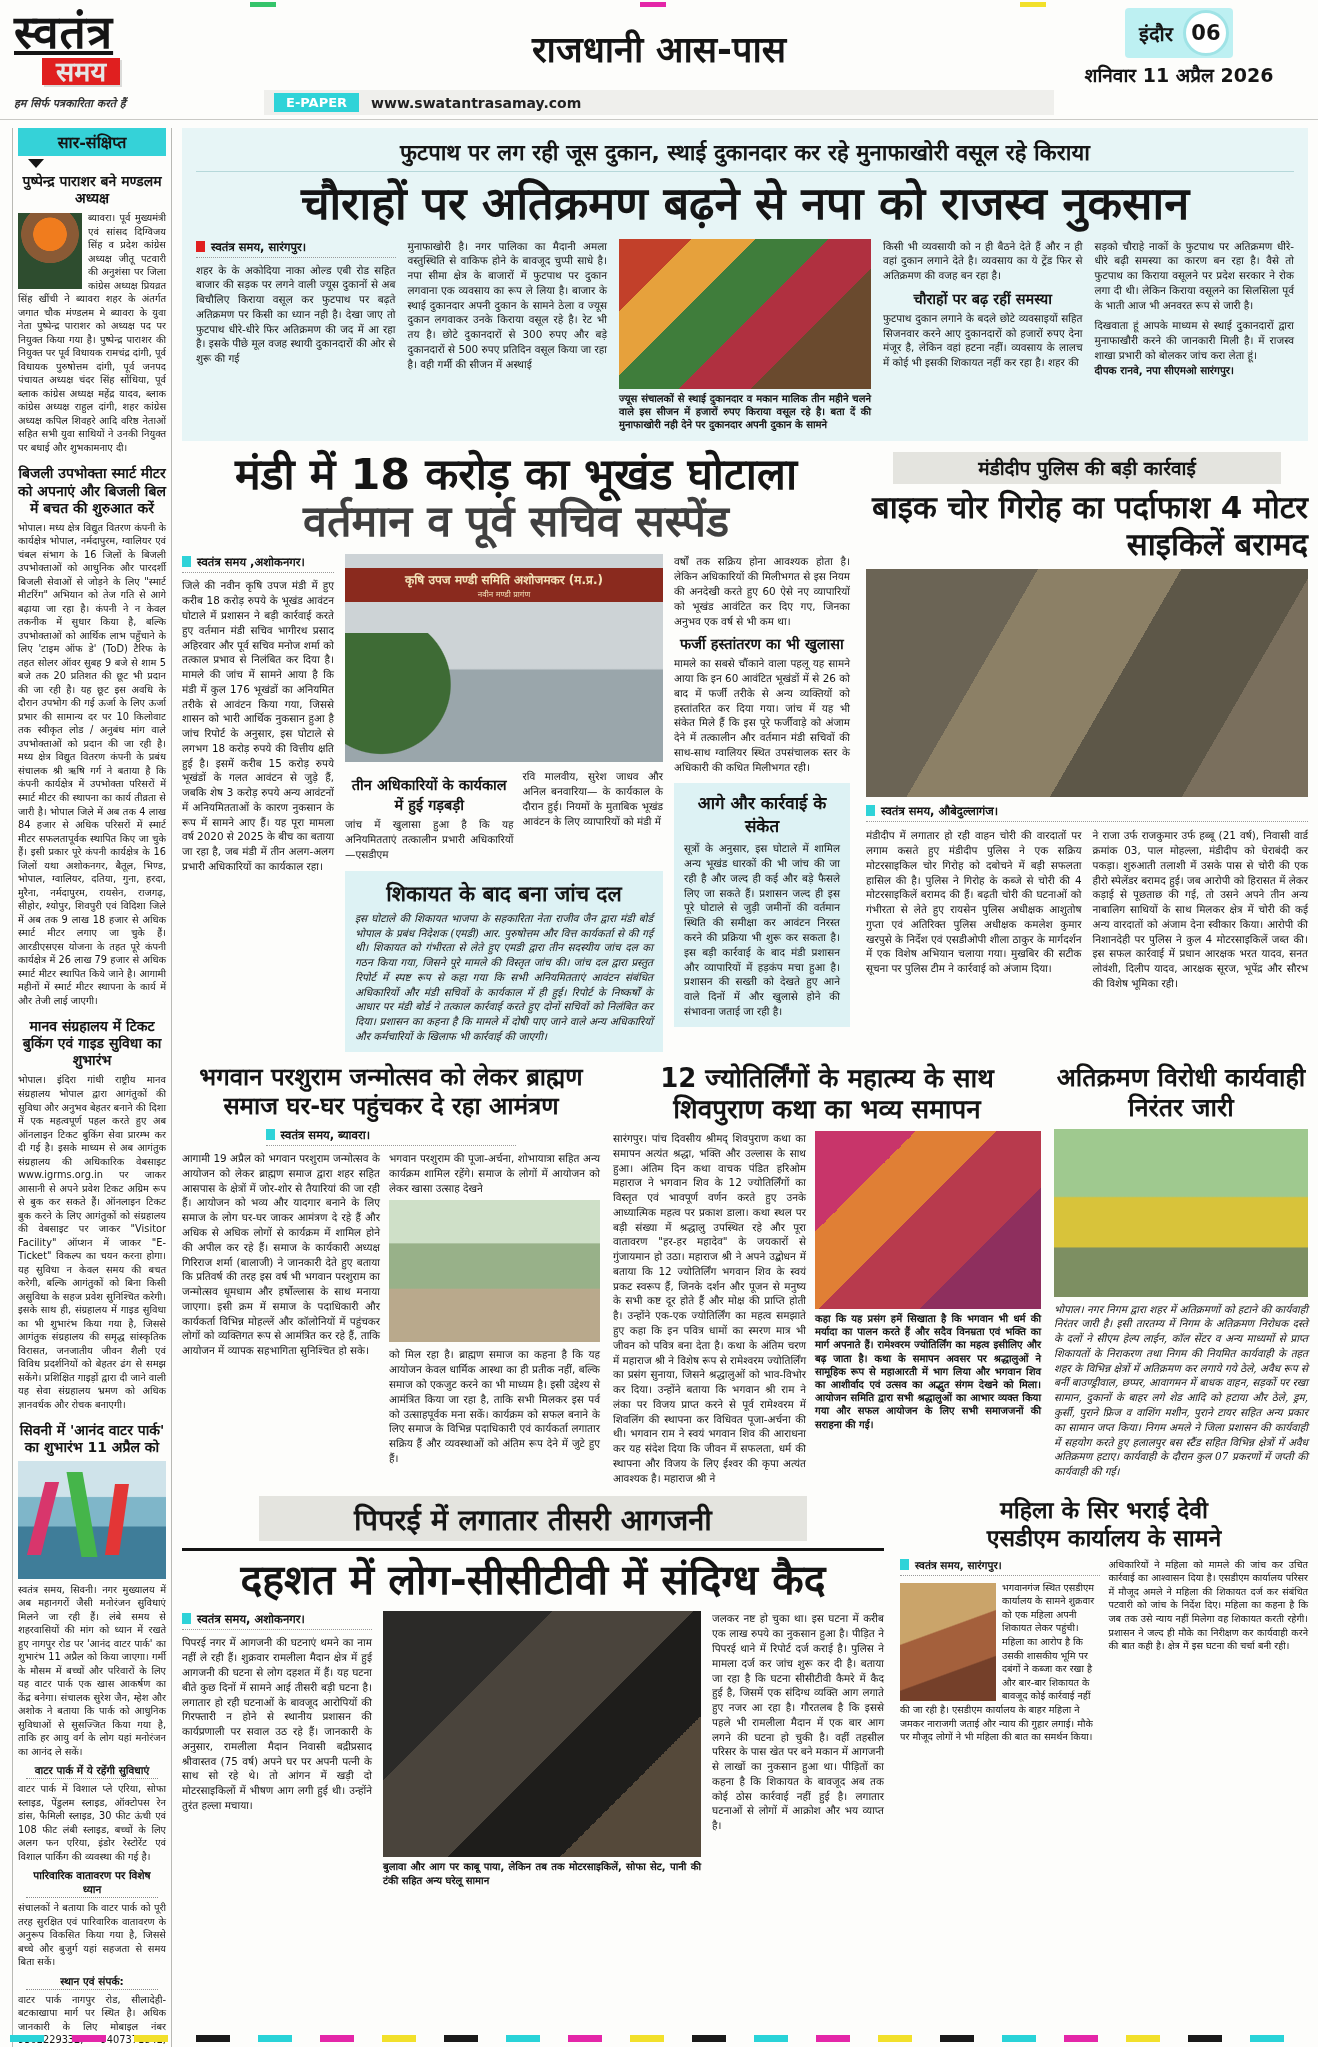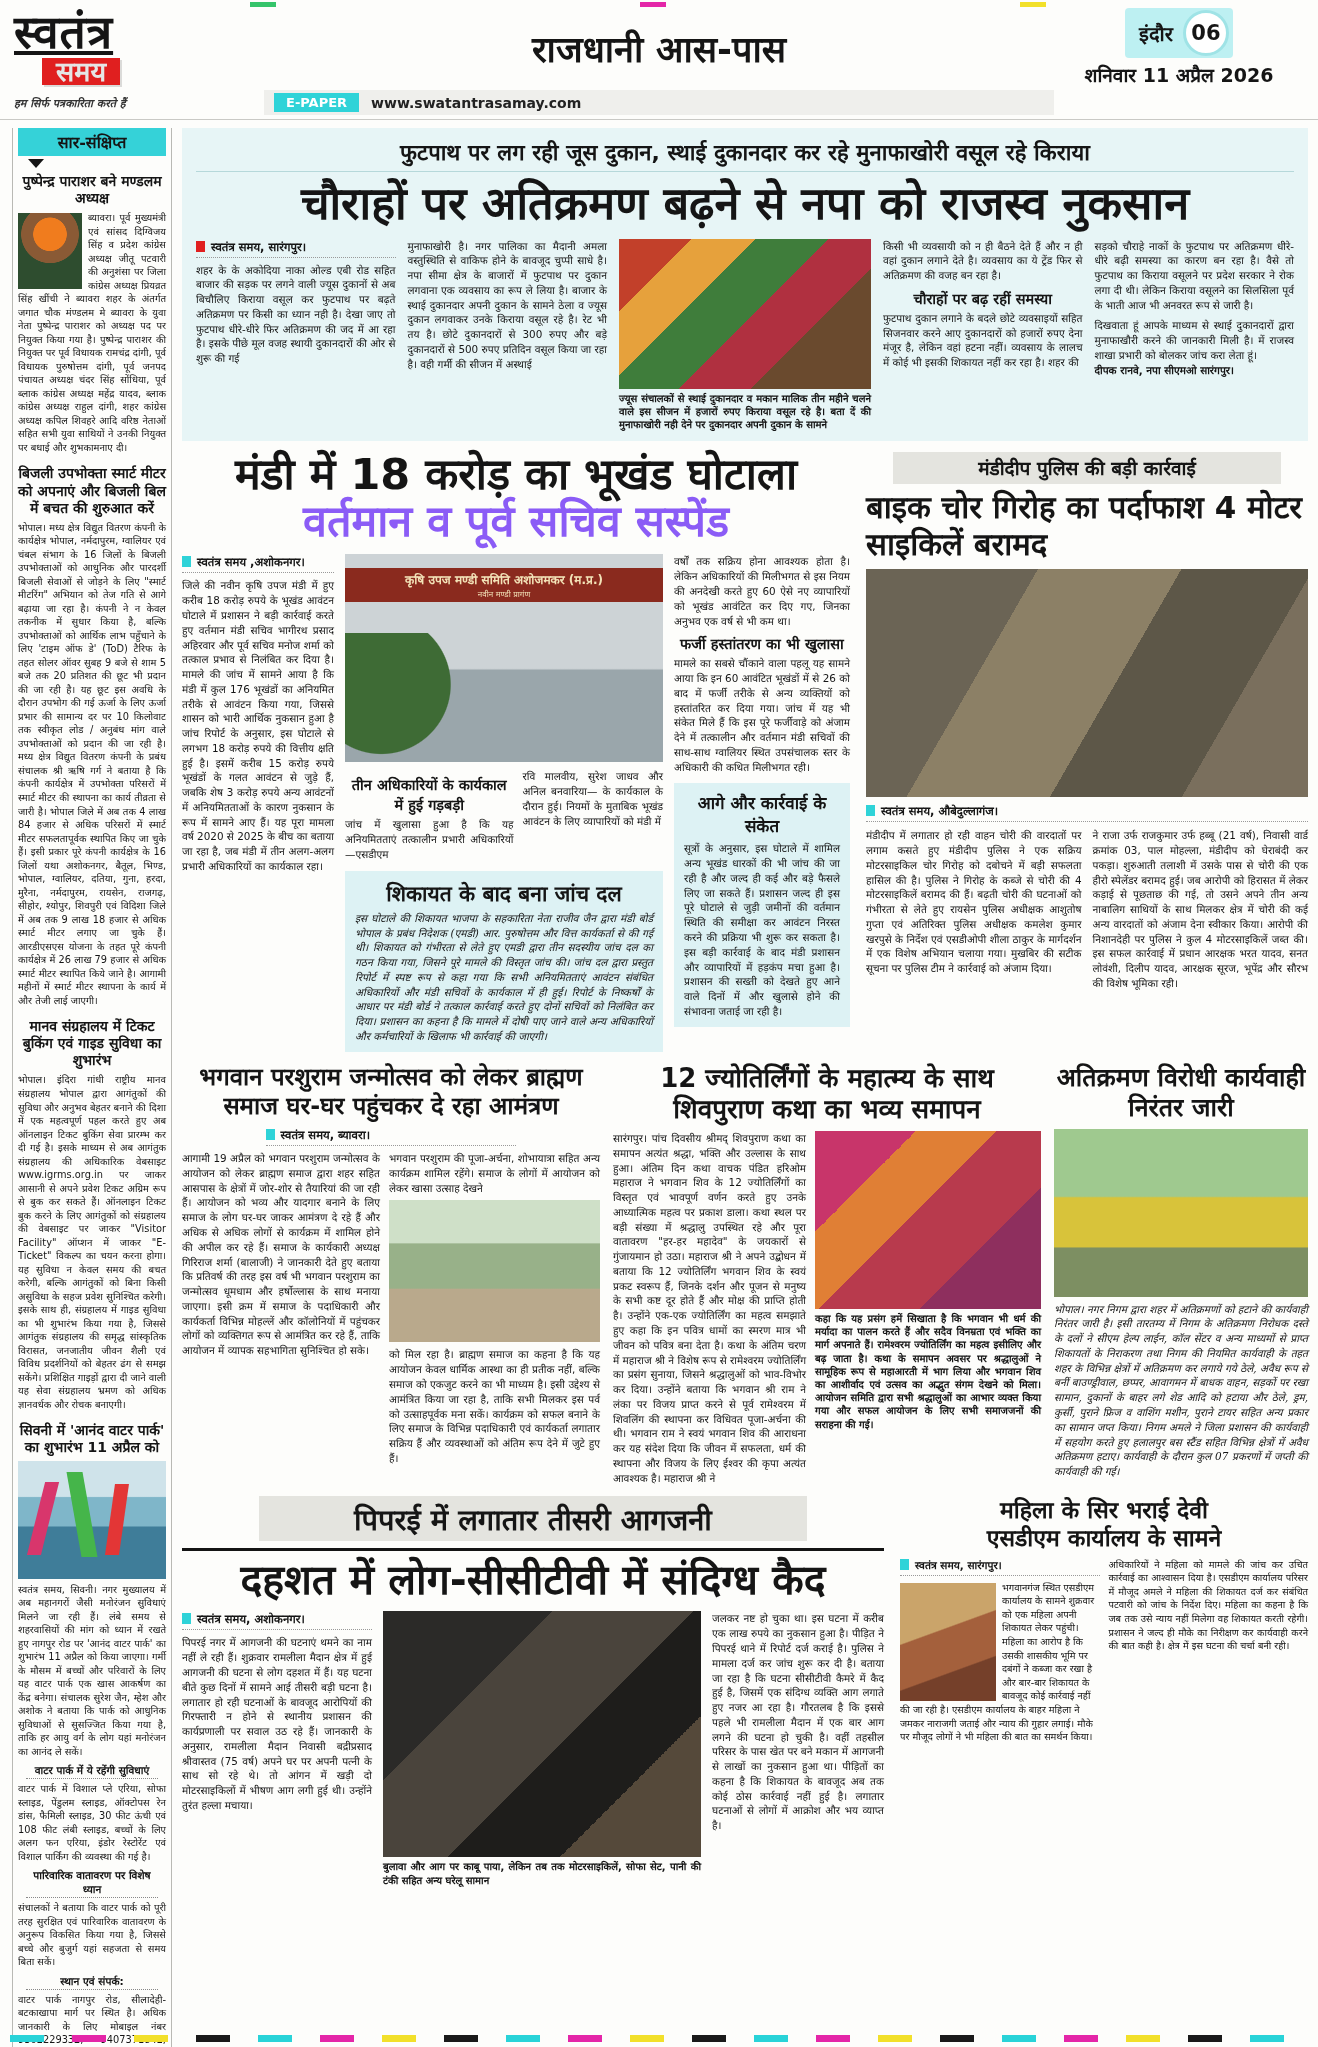--- a/index.html
+++ b/index.html
@@ -58,33 +58,33 @@
   .lead{background:#e7f5f6;padding:8px 14px 10px;}
   .lead-kicker{font-size:22px;font-weight:900;text-align:center;padding-bottom:5px;border-bottom:1px solid #b6d8da;}
   .lead-headline{font-size:45px;font-weight:900;text-align:center;line-height:1.08;margin:8px 0 10px;}
   .lead-cols{display:grid;grid-template-columns:1fr 1fr 252px 1fr 1fr;gap:12px;font-size:10.4px;}
   .ph-juice{height:150px;background:linear-gradient(135deg,#c2402a 0 18%,#e6a13c 18% 34%,#3f7d3b 34% 52%,#b03040 52% 70%,#6a4a2e 70% 100%);}
   .quote{margin-top:6px;}
   .quote-attr{font-weight:800;}
   
   .row2{display:grid;grid-template-columns:668px 1fr;gap:16px;}
   .mandi-h1{font-size:43px;font-weight:900;text-align:center;line-height:1.05;}
-  .mandi-h2{font-size:43px;font-weight:900;color:#8b5cf6;text-align:center;line-height:1.05;margin-top:2px;}
+  .mandi-h2{font-size:43px;font-weight:900;color:#404040;text-align:center;line-height:1.05;margin-top:2px;}
   .mandi-grid{display:grid;grid-template-columns:152px 318px 1fr;gap:11px;font-size:10.4px;margin-top:10px;}
   .ph-mandi{height:208px;background:linear-gradient(180deg,#cdd3d6 0 55%,#9aa6ab 56% 100%);}
   .mandi-sign{position:absolute;top:14px;left:0;right:0;background:#8a2a1e;color:#f3e3b8;text-align:center;font-size:12px;font-weight:700;padding:3px 2px;}
   .mandi-sign small{display:block;font-size:8px;font-weight:400;}
   .mandi-tree{position:absolute;left:0;bottom:0;width:38%;height:62%;background:radial-gradient(circle at 30% 40%,#3e6b35 0 60%,transparent 61%);}
   .sub2col{display:grid;grid-template-columns:1.2fr 1fr;gap:9px;margin-top:7px;}
   .cyanbox{background:#ddf2f4;padding:8px 10px;margin-top:9px;}
   .bx-title{font-size:21px;font-weight:900;text-align:center;margin-bottom:4px;}
   .bx-title-sm{font-size:17px;font-weight:900;text-align:center;margin-bottom:4px;}
   .ital{font-family:"DejaVu Serif",serif;font-style:italic;}
   .bike-kicker{background:#e4e4df;font-size:19px;font-weight:800;text-align:center;padding:3px 0;width:88%;margin:0 auto;}
-  .bike-headline{font-size:31px;font-weight:900;text-align:left;line-height:1.18;margin:5px 0 7px;}
+  .bike-headline{font-size:31px;font-weight:900;text-align:right;line-height:1.18;margin:5px 0 7px;}
   .ph-bike{height:228px;background:linear-gradient(120deg,#6b6455 0 30%,#8c8066 30% 55%,#5d5748 55% 78%,#7a6f5d 78% 100%);}
   .bike-cols{display:grid;grid-template-columns:1fr 1fr;gap:11px;font-size:10.4px;margin-top:6px;}
   
   .row3{display:grid;grid-template-columns:418px 428px 1fr;gap:13px;}
   .h-md{font-weight:900;text-align:center;line-height:1.22;}
   .par-grid{display:grid;grid-template-columns:198px 1fr;gap:9px;font-size:10.4px;margin-top:5px;}
   .ph-group{height:142px;background:linear-gradient(180deg,#cfe0c8 0 30%,#98b189 31% 62%,#b9a98c 63% 100%);}
   .shiv-grid{display:grid;grid-template-columns:1fr 226px;gap:9px;font-size:10.4px;margin-top:5px;}
   .ph-katha{height:178px;background:linear-gradient(135deg,#c8356a 0 25%,#e07f35 25% 45%,#b83a4d 45% 70%,#8e2f5e 70% 100%);}
   .ph-jcb{height:168px;background:linear-gradient(180deg,#9fc98f 0 40%,#d8c33a 41% 70%,#7d8f62 71% 100%);margin:5px 0;}

